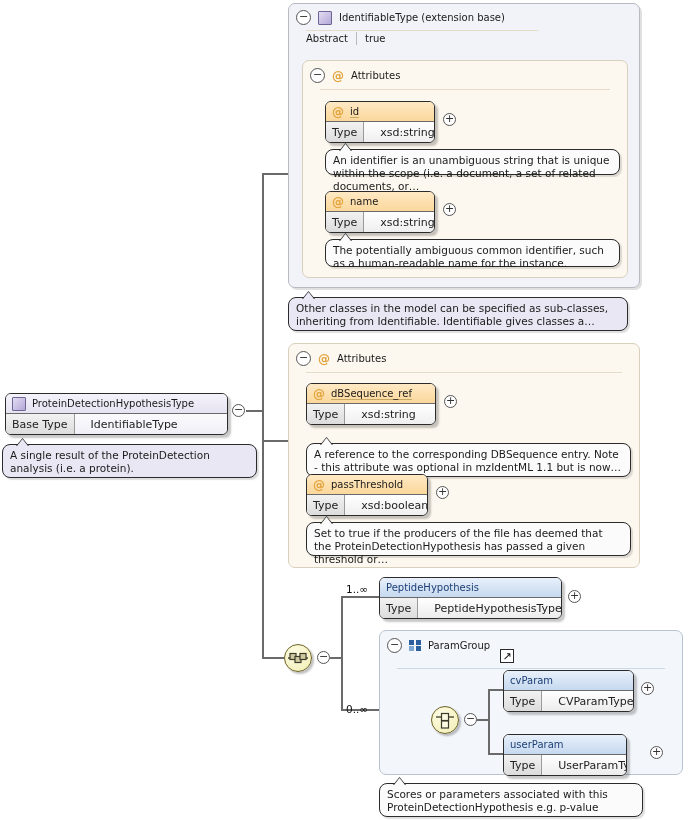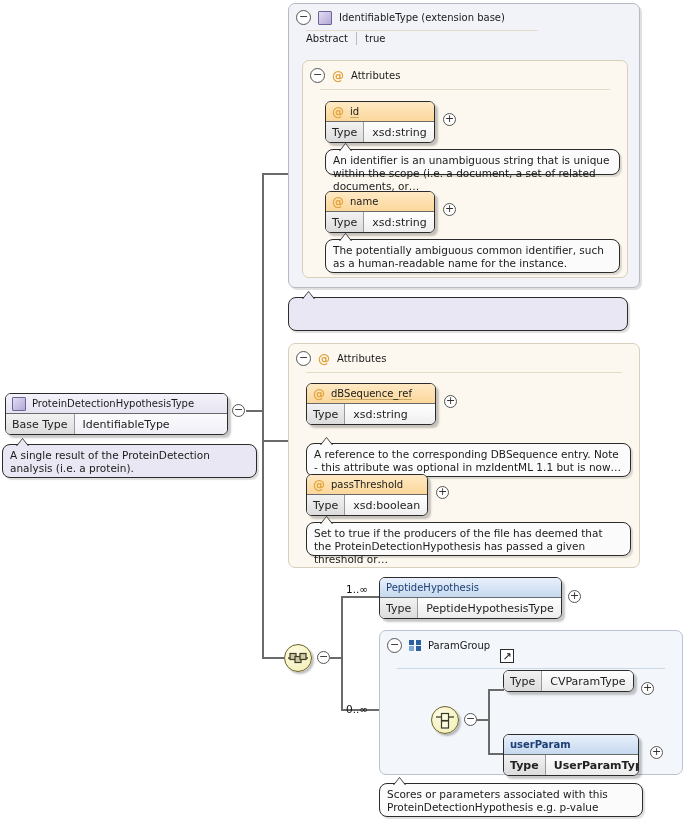--- a/index.html
+++ b/index.html
@@ -33,21 +33,21 @@
     display:flex;align-items:center;gap:6px;
     padding:2px 8px 2px 6px;height:20px;box-sizing:border-box;
     border-bottom:1px solid #6a6a6a;
   }
   .box .row{display:flex;height:20px;box-sizing:border-box;}
   .box .row .k{
     display:flex;align-items:center;padding:0 6px;
     background:linear-gradient(#f2f2f2,#dcdcdc);
     border-right:1px solid #9a9a9a;color:#222;
   }
-  .box .row .v{display:flex;align-items:center;padding:0 8px;color:#222;}
+  .box .row .v{display:flex;align-items:center;padding:0 16px;color:#222;}
 
   
   .box.ct .hdr{background:linear-gradient(#f4f2fa,#e6e3f2);}
   .box.ct .row{background:linear-gradient(#fbfbfd,#f0eff7);}
   .box.ct .row .v{background:transparent;}
   
   .box.at .hdr{background:linear-gradient(#ffe9c4,#fbd79b);}
   .box.at .row{background:linear-gradient(#ffffff,#efefef);}
   
   .box.el .hdr{background:linear-gradient(#e8f0fb,#c6d9ef);}
@@ -174,31 +174,32 @@
         <div class="t">name</div>
       </div>
       <div class="row">
         <div class="k">Type</div>
         <div class="v">xsd:string</div>
       </div>
     </div>
     <div class="pm abs" style="left:140px;top:142px;">
         <span>+</span>
       </div>
-    <div class="note" style="left:22px;top:178px;width:295px;height:34px;">
+    <div class="note" style="left:22px;top:178px;width:295px;height:28px;">
       <div class="tailm"></div>
       <div class="tailf" style="background:#fbfbfb;"></div>
       <span>The potentially ambiguous common identifier, such as a human-readable name for the instance.</span>
     </div>
   </div>
 </div>
 
 <div class="note lav" style="left:288px;top:297px;width:340px;height:34px;">
   <div class="tailm"></div>
   <div class="tailf" style="background:#e9e7f3;"></div>
+  <span>Other classes in the model can be specified as sub-classes, inheriting from Identifiable. Identifiable gives classes a…</span>
 </div>
 
 <div class="attr-panel abs" style="left:288px;top:343px;width:352px;height:225px;">
   <div class="sec-hdr abs" style="left:7px;top:7px;">
     <div class="pm">
         <span>−</span>
       </div>
     <div class="ic-at">@</div>
     <div class="t">Attributes</div>
   </div>
@@ -323,30 +324,33 @@
   <div class="pm abs" style="left:84px;top:82px;">
       <span>−</span>
     </div>
 
   <div class="ln abs" style="left:97px;top:88px;width:12px;height:2px;"></div>
   <div class="ln abs" style="left:108px;top:58px;width:2px;height:66px;"></div>
   <div class="ln abs" style="left:108px;top:58px;width:16px;height:2px;"></div>
   <div class="ln abs" style="left:108px;top:122px;width:16px;height:2px;"></div>
 
   <div class="box el abs" style="left:123px;top:39px;width:131px;">
+    <div class="hdr">
+      <div class="t">cvParam</div>
+    </div>
     <div class="row">
       <div class="k">Type</div>
       <div class="v">CVParamType</div>
     </div>
   </div>
   <div class="pm abs" style="left:261px;top:51px;">
       <span>+</span>
     </div>
 
-  <div class="box el abs" style="left:123px;top:103px;width:136px;font-weight:bold;">
+  <div class="box el abs" style="left:123px;top:103px;width:124px;">
     <div class="hdr">
       <div class="t">userParam</div>
     </div>
     <div class="row">
       <div class="k">Type</div>
       <div class="v">UserParamType</div>
     </div>
   </div>
   <div class="pm abs" style="left:270px;top:115px;">
       <span>+</span>

